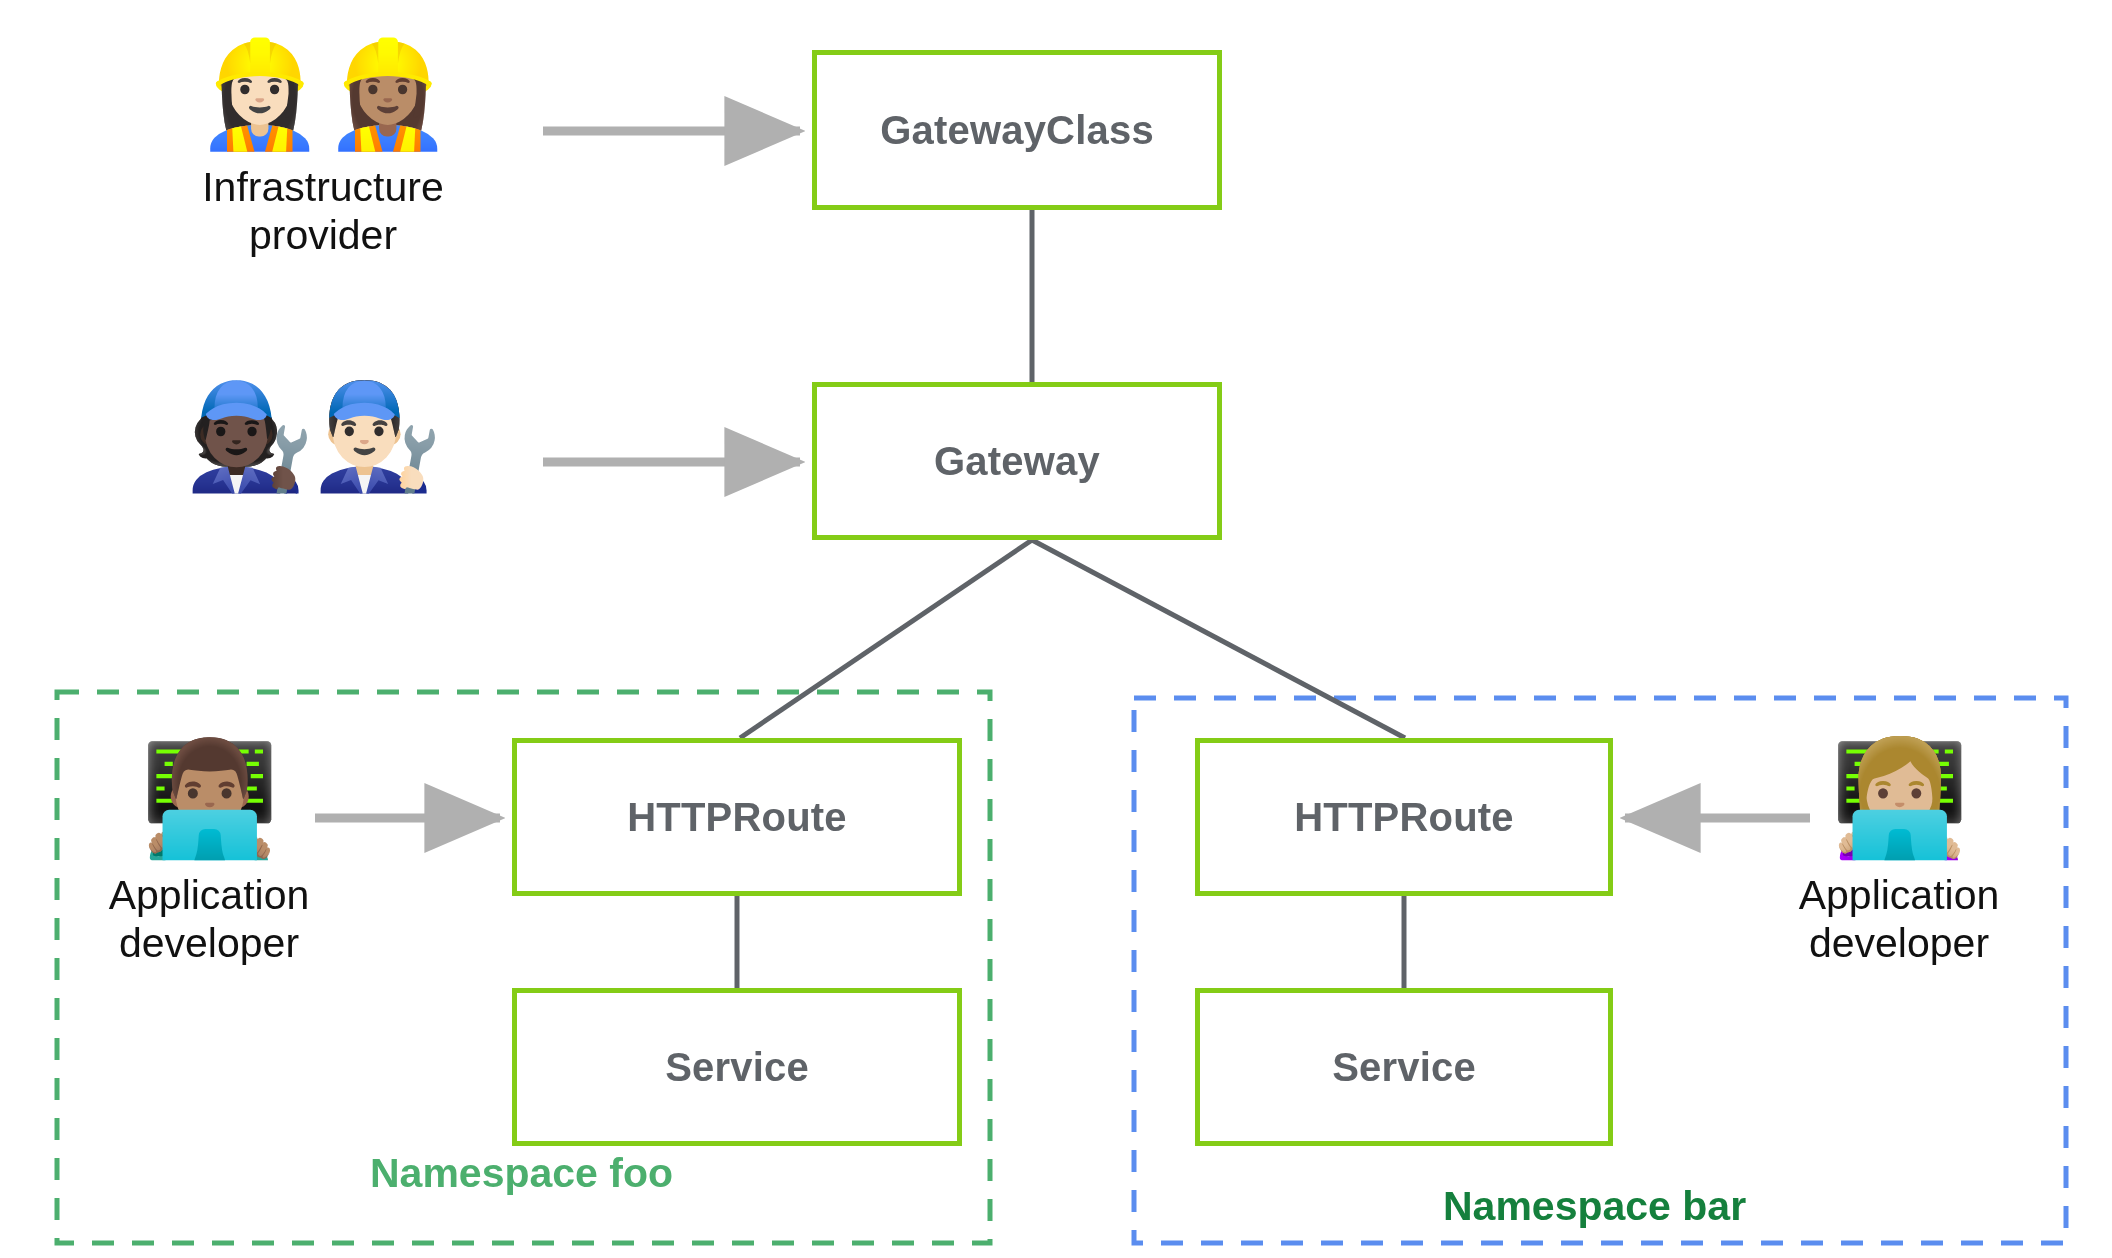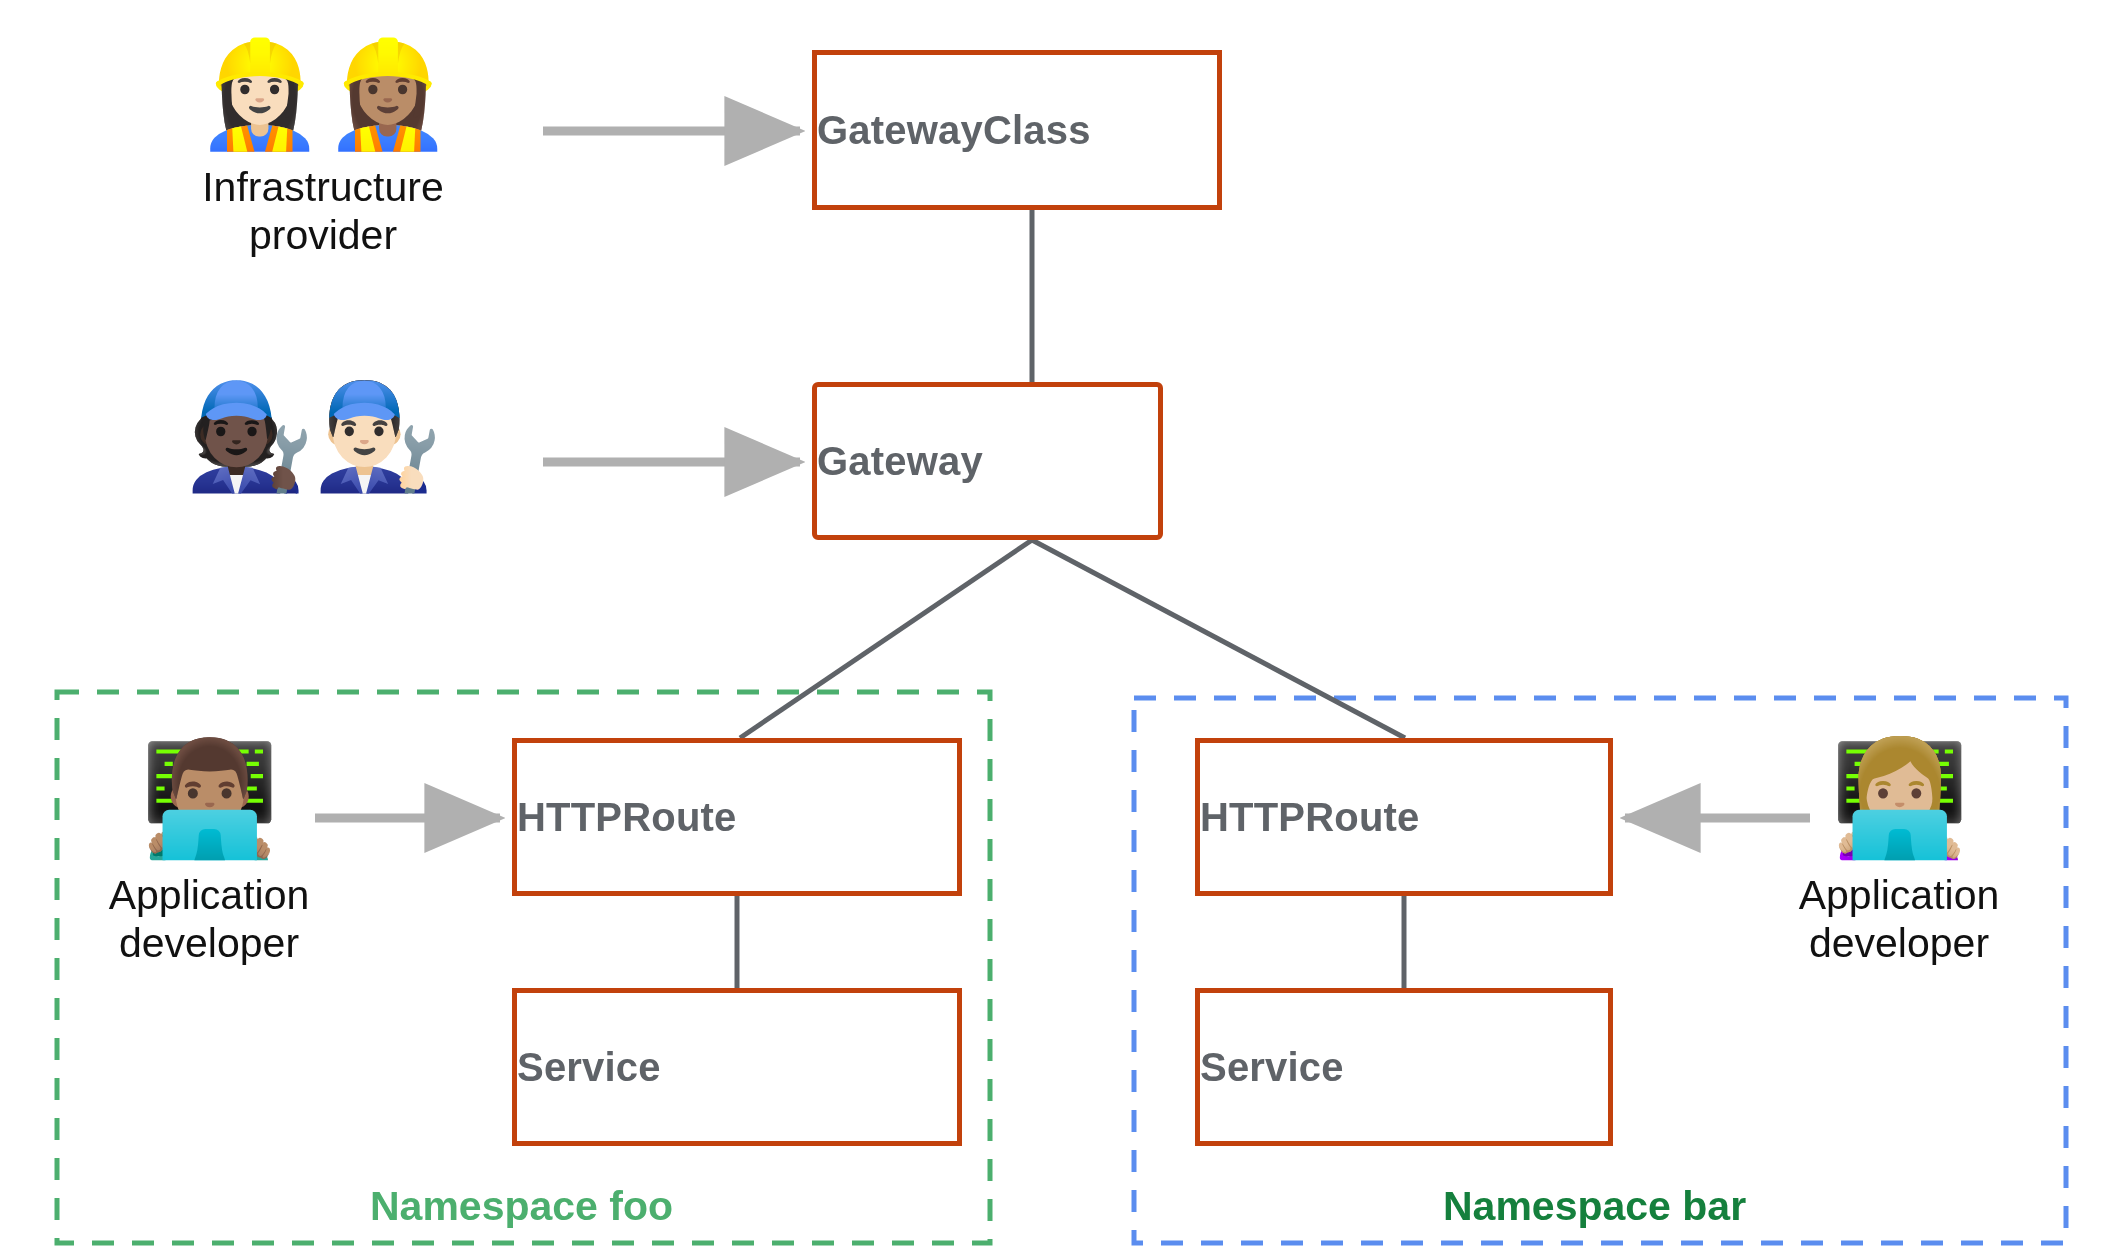--- a/index.html
+++ b/index.html
@@ -23,36 +23,36 @@
     left: 0;
     top: 0;
     width: 2112px;
     height: 1258px;
     pointer-events: none;
   }
   
   .res-box {
     position: absolute;
     box-sizing: border-box;
-    border: 5px solid #c2410c;
+    border: 5px solid #84cc16;
     background: #ffffff;
     display: flex;
     align-items: center;
-    justify-content: flex-start;
+    justify-content: center;
   }
   .res-box .res-label {
     font-family: "Liberation Sans", sans-serif;
     font-weight: bold;
     font-size: 40px;
     color: #5f6368;
     letter-spacing: 0.2px;
     white-space: nowrap;
   }
   #box-gatewayclass { left: 812px;  top: 50px;   width: 410px; height: 160px; }
-  #box-gateway      { left: 812px;  top: 382px;  width: 351px; height: 158px; border-radius: 6px; }
+  #box-gateway      { left: 812px;  top: 382px;  width: 410px; height: 158px; }
   #box-httproute-foo{ left: 512px;  top: 738px;  width: 450px; height: 158px; }
   #box-service-foo  { left: 512px;  top: 988px;  width: 450px; height: 158px; }
   #box-httproute-bar{ left: 1195px; top: 738px;  width: 418px; height: 158px; }
   #box-service-bar  { left: 1195px; top: 988px;  width: 418px; height: 158px; }
 
   
   .persona {
     position: absolute;
     display: flex;
     flex-direction: column;
@@ -82,21 +82,21 @@
   #persona-dev-bar .emoji-row { font-size: 112px; }
 
   
   .ns-caption {
     position: absolute;
     font-family: "Liberation Sans", sans-serif;
     font-weight: bold;
     font-size: 41px;
     white-space: nowrap;
   }
-  #ns-caption-foo { left: 370px;  top: 1183px; color: #4caf6e; }
+  #ns-caption-foo { left: 370px;  top: 1150px; color: #4caf6e; }
   #ns-caption-bar { left: 1443px; top: 1183px; color: #15803d; }
 </style>
 </head>
 <body>
 
 <div id="canvas">
 
   <svg id="wires" viewBox="0 0 2112 1258">
     <defs>
       <marker id="arrowhead-right" markerWidth="9" markerHeight="9" refX="8.4" refY="4.5" orient="auto" markerUnits="strokeWidth">

